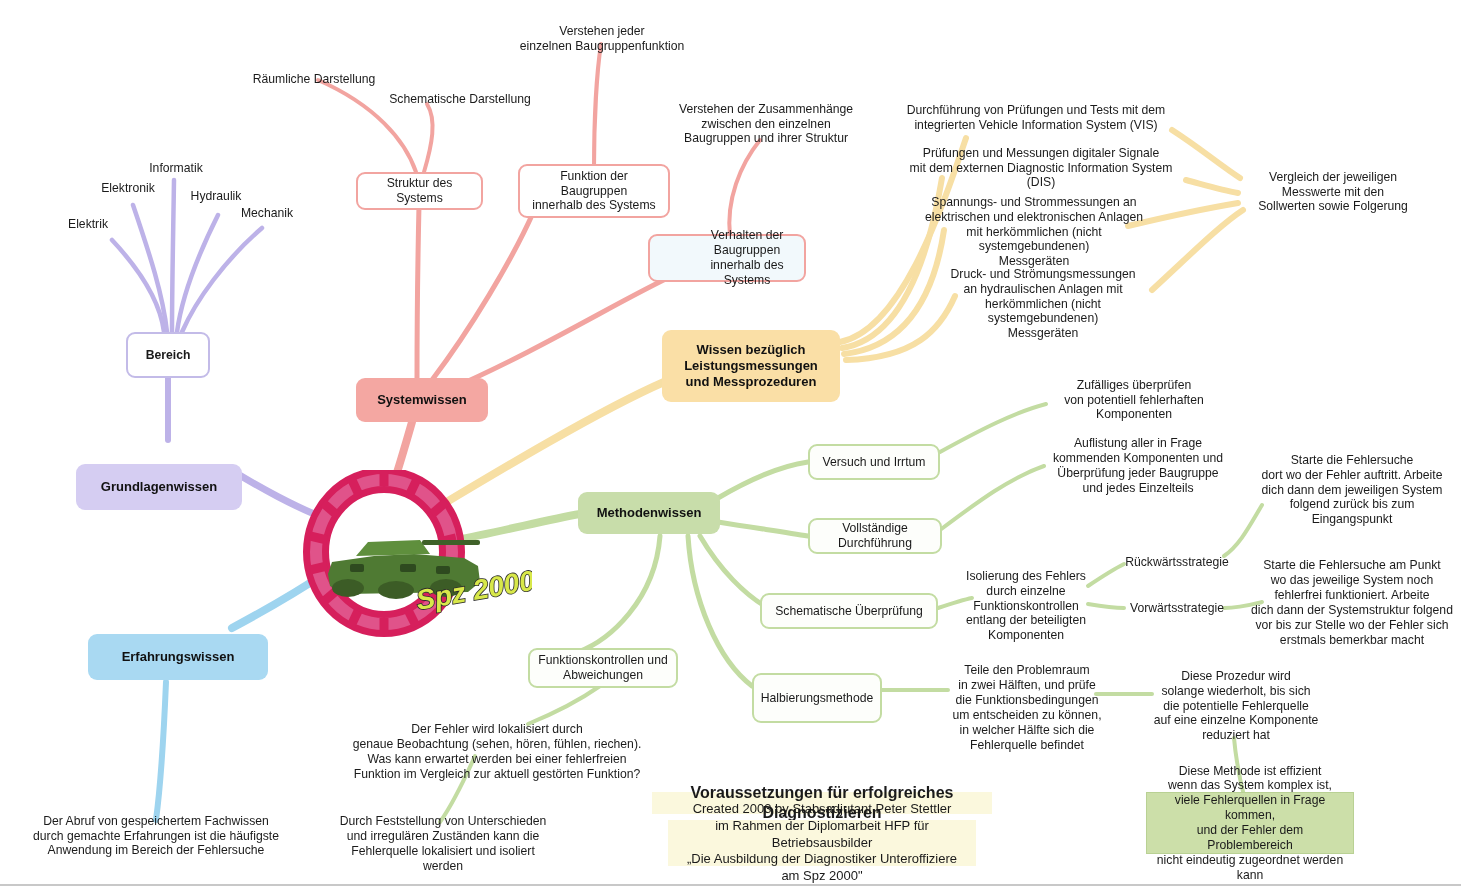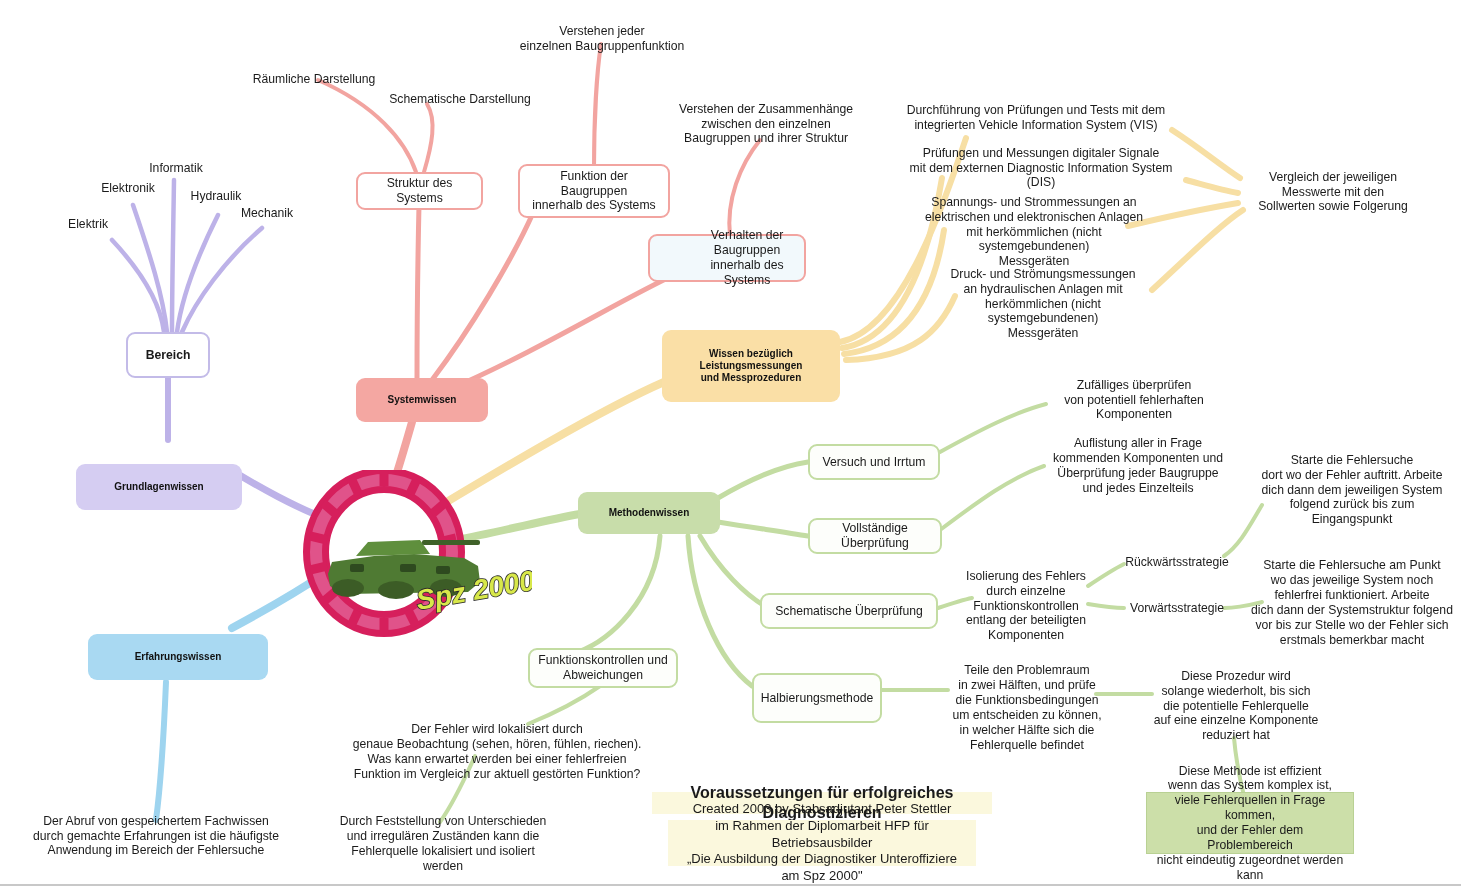--- a/index.html
+++ b/index.html
@@ -58,21 +58,21 @@
   .box.blueish { border-color: #f2a4a0; background: #f2f9fc; padding-left: 48px; }
   .box.green { border-color: #c3dca2; background: #fdfefb; }
   .box.purple{ border-color: #c3bbe8; background: #ffffff; }
 
   
   .main {
     font-weight: bold;
     border-radius: 9px;
     border: none;
     padding: 6px 12px;
-    font-size: 10px;
+    font-size: 13px;
     color: #111;
   }
   .main.red    { background: #f4a7a2; }
   .main.orange { background: #fadfa6; }
   .main.green  { background: #c8ddaa; }
   .main.purple { background: #d5cdf2; }
   .main.blue   { background: #a9d9f2; }
 
   .filledgreen {
     background: #ccdfa9;
@@ -277,21 +277,21 @@
 Leistungsmessungen
 und Messprozeduren</div>
 
   <div class="node main green" style="left:578px; top:492px; width:142px; height:42px;">Methodenwissen</div>
 
   <div class="node box green" style="left:808px; top:444px; width:132px; height:36px;">Versuch und Irrtum</div>
   <div class="node plain" style="left:1040px; top:376px; width:188px; height:48px;">Zufälliges überprüfen
 von potentiell fehlerhaften
 Komponenten</div>
 
-  <div class="node box green" style="left:808px; top:518px; width:134px; height:36px;">Vollständige Überprüfung</div>
+  <div class="node box green" style="left:808px; top:518px; width:134px; height:36px;">Vollständige Durchführung</div>
   <div class="node plain" style="left:1032px; top:434px; width:212px; height:64px;">Auflistung aller in Frage
 kommenden Komponenten und
 Überprüfung jeder Baugruppe
 und jedes Einzelteils</div>
 
   <div class="node box green" style="left:760px; top:593px; width:178px; height:36px;">Schematische Überprüfung</div>
   <div class="node plain" style="left:962px; top:566px; width:128px; height:80px;">Isolierung des Fehlers
 durch einzelne
 Funktionskontrollen
 entlang der beteiligten

